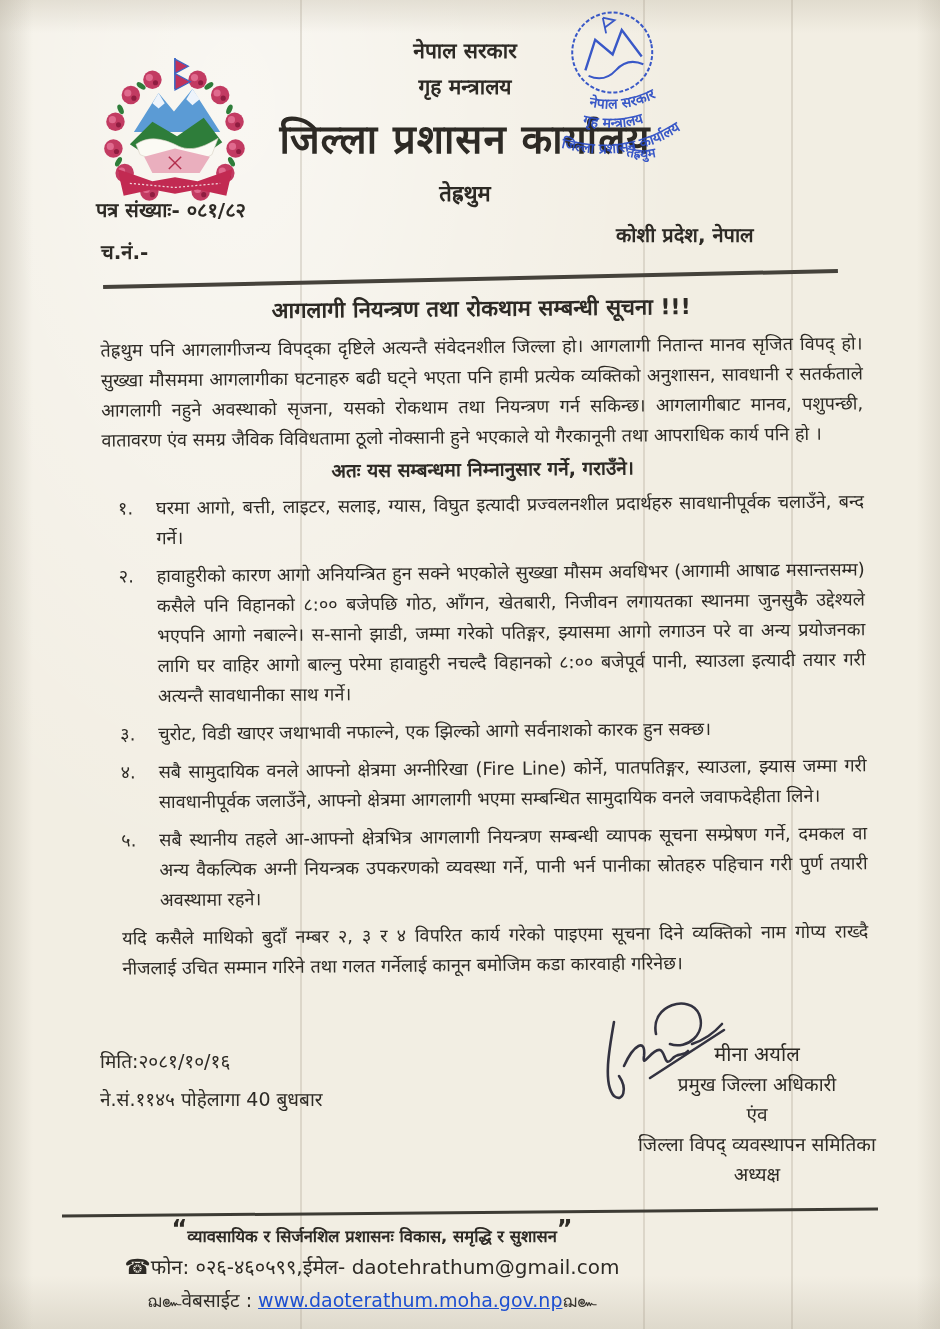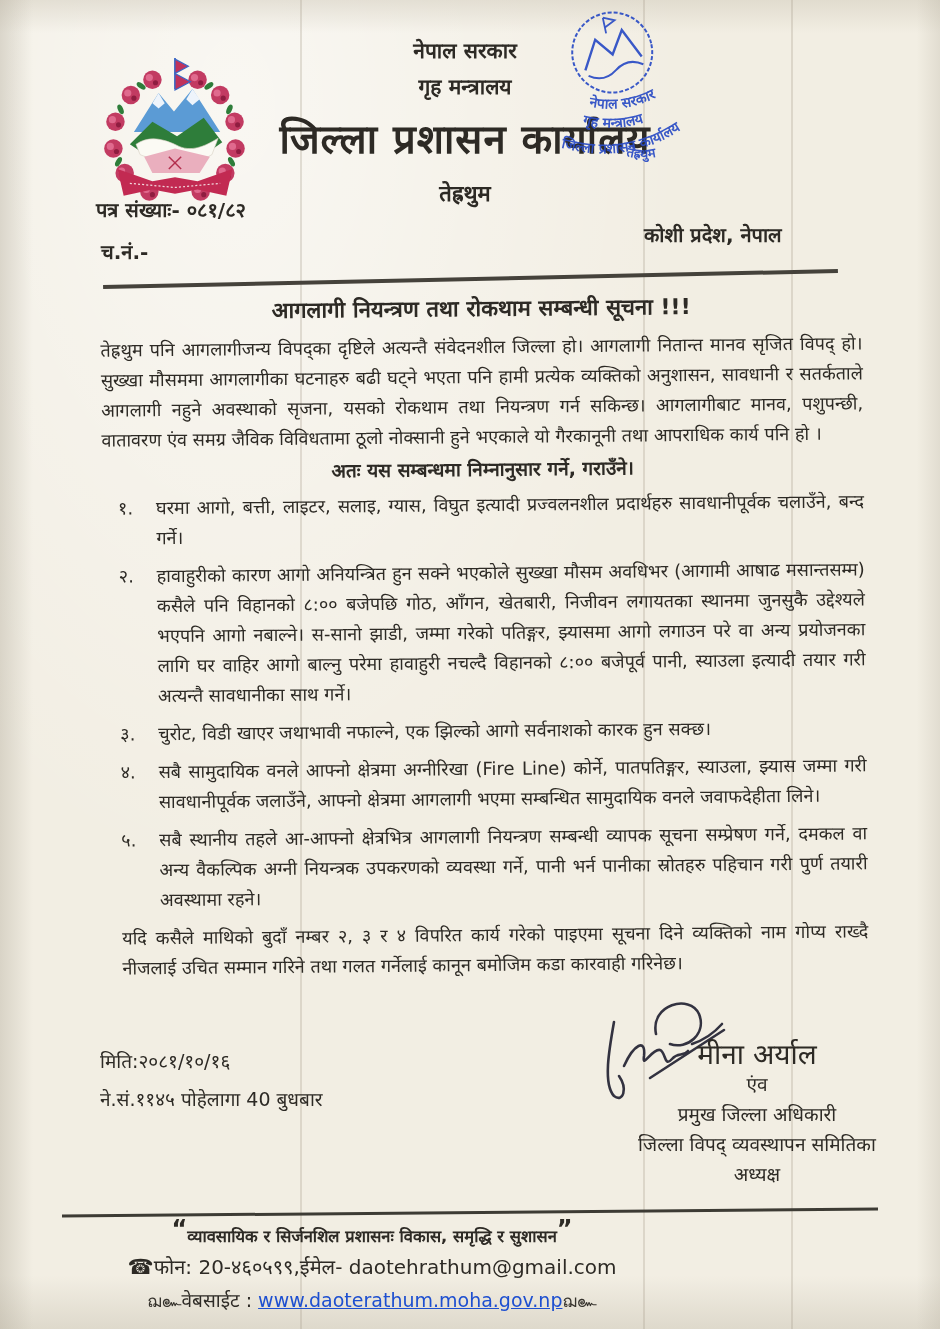--- a/index.html
+++ b/index.html
@@ -16,21 +16,21 @@
   .fold{position:absolute;top:0;bottom:0;width:2px;background:rgba(168,160,144,.30);}
   .emblem{position:absolute;left:92px;top:54px;width:166px;height:154px;}
   .hdr-center{position:absolute;left:205px;top:36px;width:520px;text-align:center;}
   .hdr-gov{font-size:21px;font-weight:bold;}
   .hdr-min{font-size:21px;font-weight:bold;margin-top:8px;}
   .hdr-office{font-size:40px;font-weight:bold;margin-top:10px;white-space:nowrap;letter-spacing:1px;}
   .hdr-district{font-size:22px;font-weight:bold;margin-top:12px;}
   .stamp{position:absolute;left:533px;top:0px;width:218px;height:192px;opacity:.92;}
   .letter-no{position:absolute;left:96px;top:196px;font-size:20px;font-weight:bold;}
   .ref-no{position:absolute;left:101px;top:238px;font-size:20px;font-weight:bold;}
-  .province{position:absolute;left:644px;top:221px;font-size:20px;font-weight:bold;}
+  .province{position:absolute;left:616px;top:221px;font-size:20px;font-weight:bold;}
   .rule-top{position:absolute;left:103px;top:277px;width:735px;height:4px;background:#45423b;transform:rotate(-1.25deg);}
   .content{position:absolute;left:100px;top:292px;width:762px;transform:rotate(-0.55deg);transform-origin:50% 0;}
   .subject{text-align:center;font-weight:bold;font-size:22px;margin:0 0 10px;}
   .intro{font-size:18px;line-height:30px;text-align:justify;margin:0 0 4px;}
   .directive{text-align:center;font-weight:bold;font-size:19px;margin:0 0 8px;}
   .li{display:flex;margin-bottom:8px;padding-left:16px;}
   .num{flex:0 0 28px;font-size:18px;line-height:30px;}
   .txt{flex:1;font-size:18px;line-height:30px;text-align:justify;margin-left:10px;}
   .closing{font-size:18px;line-height:30px;text-align:justify;margin:2px 0 0 16px;}
   .date1{position:absolute;left:100px;top:1048px;font-size:19px;}
@@ -218,35 +218,35 @@
       <path d="M62,46 C56,16 96,6 105,26 C113,46 93,62 76,56"></path>
       <path d="M56,90 L130,42"></path>
       <path d="M98,56 C110,52 120,45 128,36"></path>
     </g>
   </svg>
 
   <div class="date1">मिति:२०८१/१०/१६</div>
   <div class="date2">ने.सं.११४५ पोहेलागा 40 बुधबार</div>
 
   <div class="sigblock">
-    <div style="font-size:28px">मीना अर्याल</div>
+    <div style="font-size:20px">मीना अर्याल</div>
+    <div>प्रमुख जिल्ला अधिकारी</div>
     <div>एंव</div>
-    <div>प्रमुख जिल्ला अधिकारी</div>
     <div>जिल्ला विपद् व्यवस्थापन समितिका</div>
     <div>अध्यक्ष</div>
   </div>
 
   <div class="rule-bot"></div>
 
   <div class="footer">
     <div class="motto">
       <span class="q">“</span><span>व्यावसायिक र सिर्जनशिल प्रशासनः विकास, समृद्धि र सुशासन</span><span class="q">”</span>
     </div>
     <div class="phone">
-      <span class="tel">☎</span><span>फोन: 20-४६०५९९,ईमेल- daotehrathum@gmail.com</span>
+      <span class="tel">☎</span><span>फोन: ०२६-४६०५९९,ईमेल- daotehrathum@gmail.com</span>
     </div>
     <div class="website">
       <span class="deco">ฌ๛</span><span>वेबसाईट :</span>
       <span class="url">www.daoterathum.moha.gov.np</span><span class="deco">ฌ๛</span>
     </div>
   </div>
 
 </div>
 
 </body></html>

